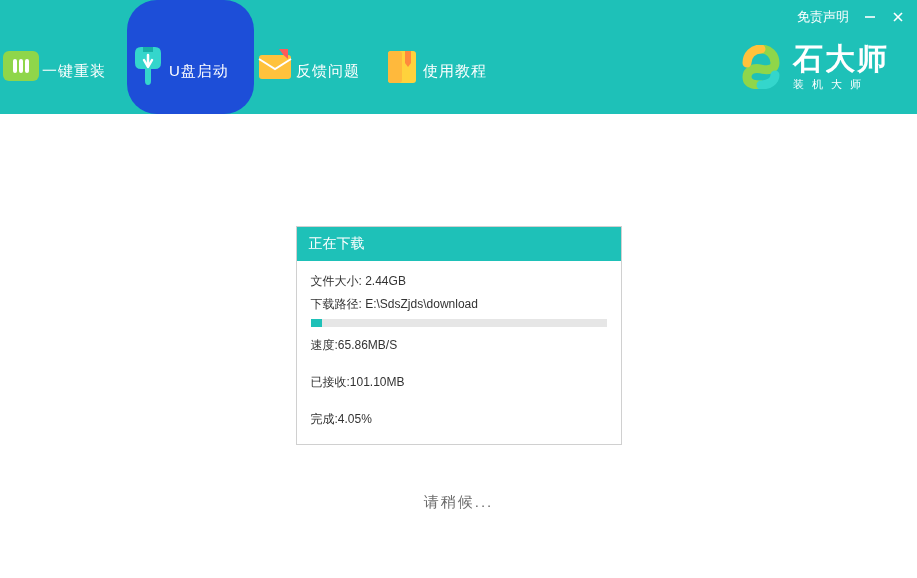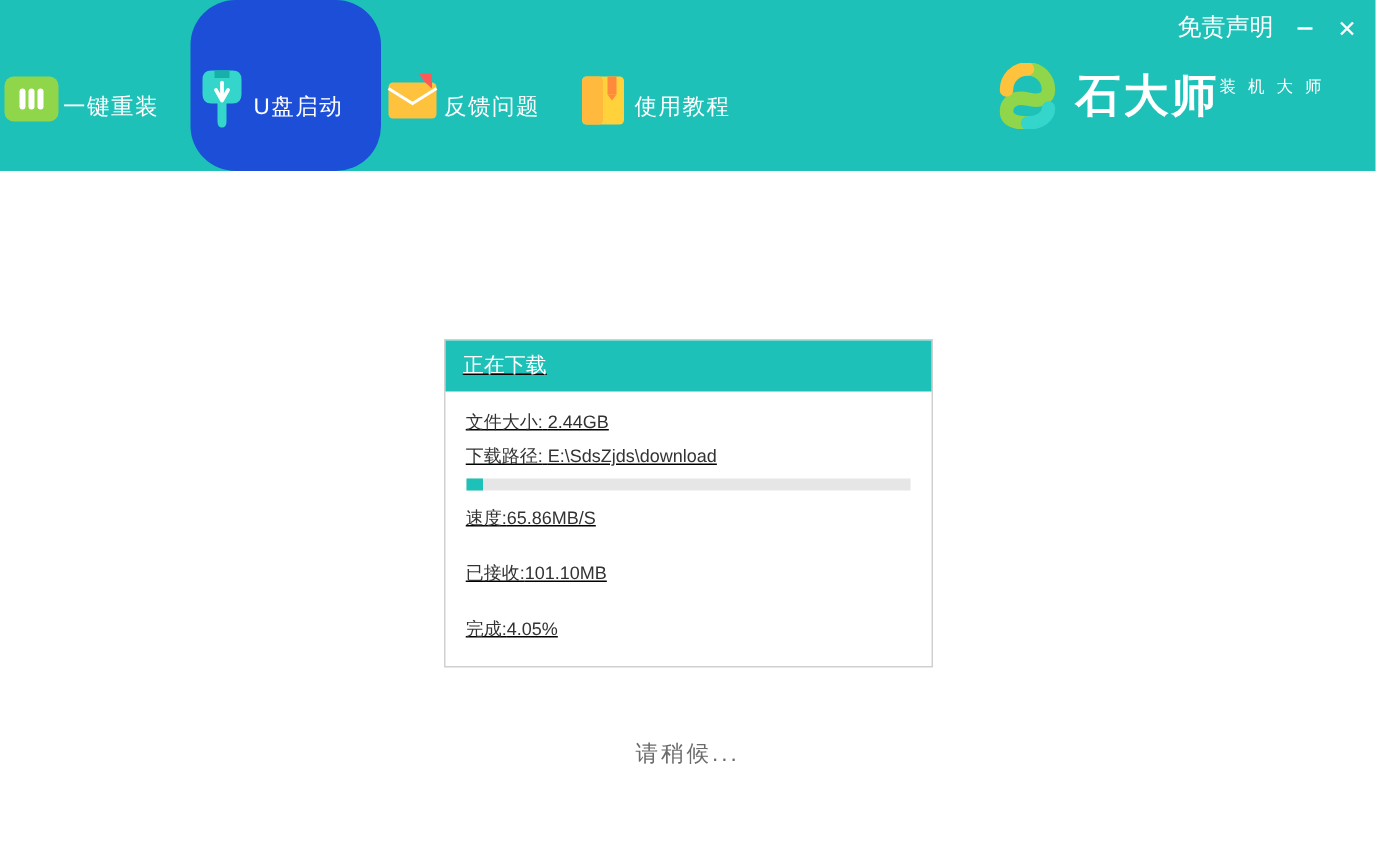--- a/index.html
+++ b/index.html
@@ -50,21 +50,21 @@
   letter-spacing: 1px;
 }
 .title-controls {
   position: absolute;
   top: 8px;
   right: 12px;
   display: flex;
   align-items: center;
   gap: 14px;
   color: #fff;
-  font-size: 16px;
+  font-size: 13px;
 }
 .disclaimer-link {
   cursor: pointer;
 }
 .win-btn {
   cursor: pointer;
   width: 14px;
   height: 14px;
   display: flex;
   align-items: center;
@@ -78,40 +78,40 @@
   align-items: center;
   gap: 10px;
   color: #fff;
 }
 .brand-logo {
   width: 44px;
   height: 44px;
 }
 .brand-text {
   display: flex;
+  flex-direction: column;
 }
 .brand-name {
   font-size: 30px;
   font-weight: bold;
   letter-spacing: 2px;
   line-height: 1.1;
 }
 .brand-sub {
   font-size: 11px;
   letter-spacing: 8px;
   margin-top: 2px;
 }
 .content {
   height: calc(578px - 114px);
   display: flex;
   flex-direction: column;
   align-items: center;
   padding-top: 112px;
   position: relative;
-  text-decoration: underline;
 }
 .download-panel {
   width: 326px;
   border: 1px solid #d0d0d0;
   background: #fff;
 }
 .panel-header {
   background: #1ec1b8;
   color: #fff;
   font-size: 14px;

